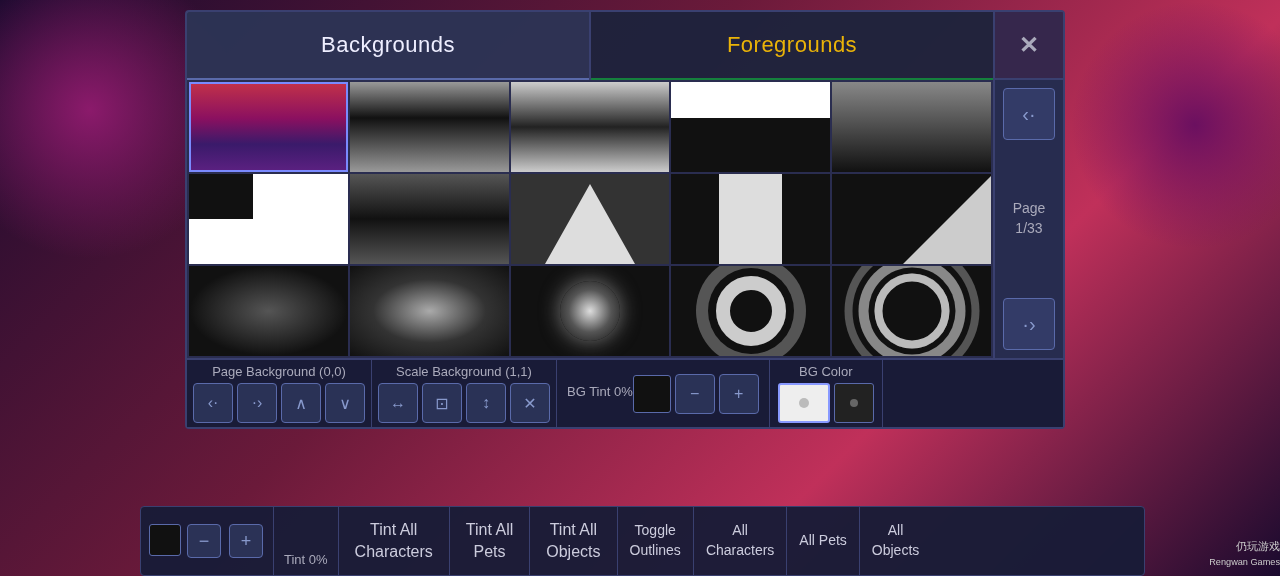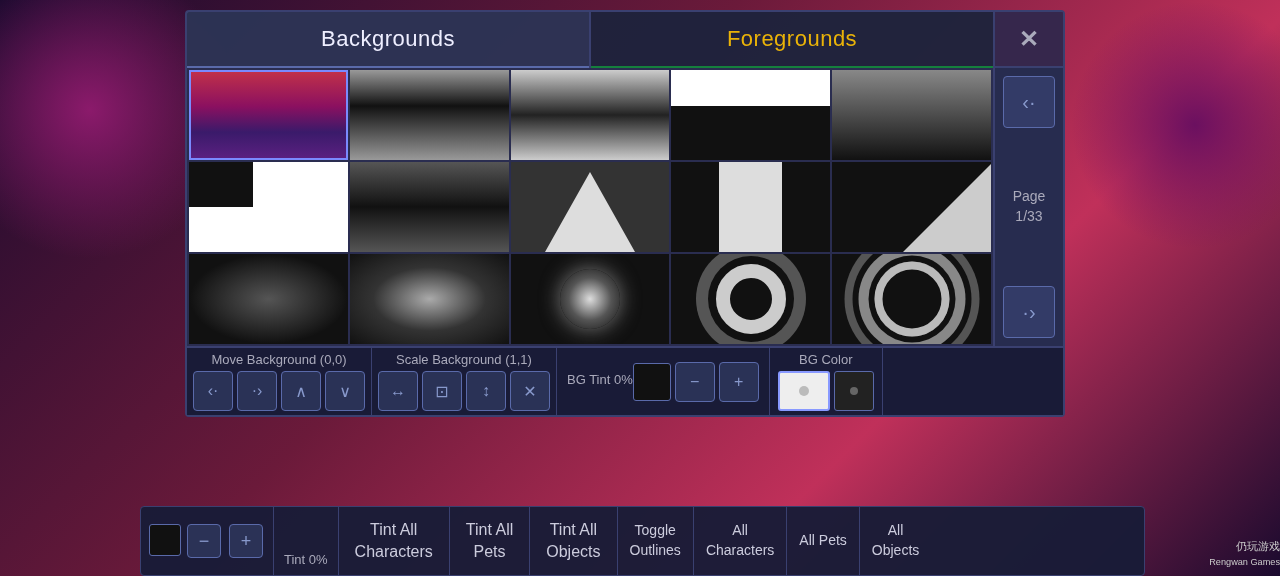--- a/index.html
+++ b/index.html
@@ -35,21 +35,21 @@
       top: 10px;
       width: 880px;
       background: rgba(30, 35, 60, 0.97);
       border: 2px solid #3a4070;
       border-radius: 4px;
     }
 
     
     .tab-row {
       display: flex;
-      height: 56px;
+      height: 68px;
     }
     .tab {
       flex: 1;
       display: flex;
       align-items: center;
       justify-content: center;
       font-size: 22px;
       color: #eab308;
       border-bottom: 2px solid #15803d;
       cursor: pointer;
@@ -473,21 +473,21 @@
       <div class="nav-btn">
         <span>·›</span>
       </div>
     </div>
 
   </div>
 
   <div class="controls-row">
 
     <div class="control-group">
-      <span class="control-label">Move Background (0,0)</span>
+      <span class="control-label">Page Background (0,0)</span>
       <div class="control-buttons">
         <div class="ctrl-btn">
             <span>‹·</span>
           </div>
         <div class="ctrl-btn">
             <span>·›</span>
           </div>
         <div class="ctrl-btn">
             <span>∧</span>
           </div>

